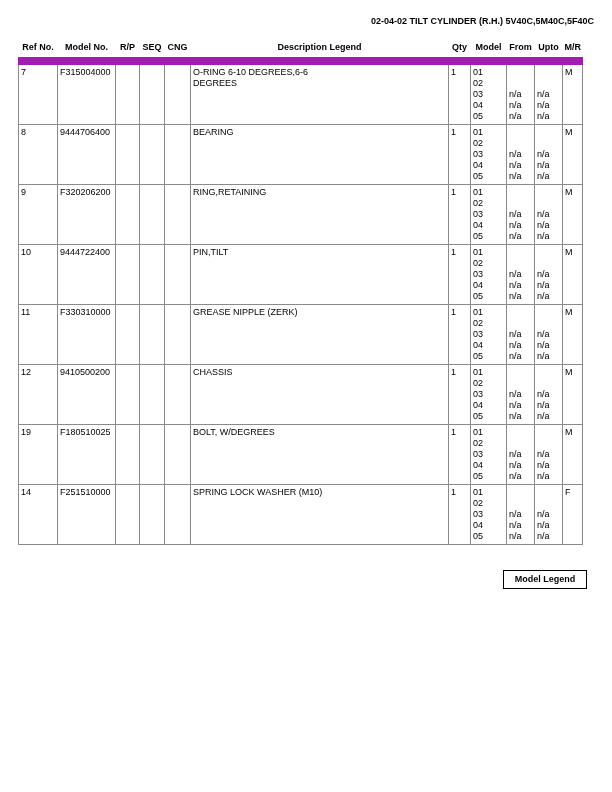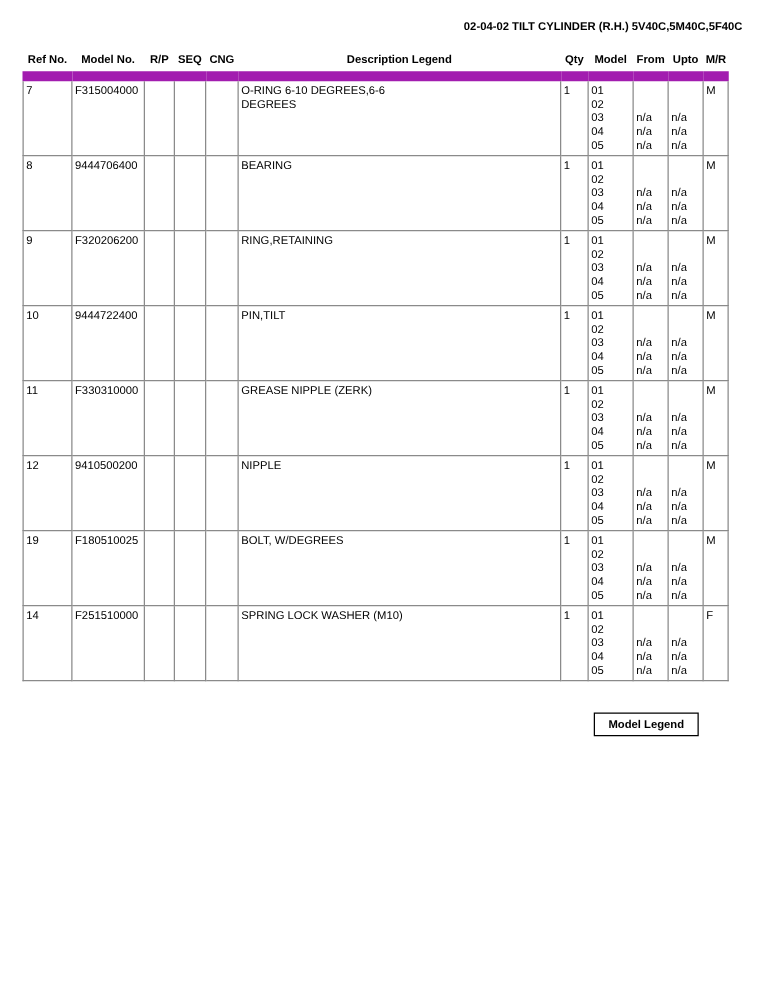--- a/index.html
+++ b/index.html
@@ -41,21 +41,21 @@
     border: 1px solid #8a8a8a;
     vertical-align: top;
     padding: 2px 2px;
     font-size: 9px;
     line-height: 11px;
   }
   td.desc { white-space: pre-line; }
   .line { height: 11px; line-height: 11px; overflow: hidden; }
   .legend {
     position: absolute;
-    left: 475px; top: 570px;
+    left: 503px; top: 570px;
     width: 84px;
     border: 1px solid #000;
     background: #fff;
   }
   .legend-title {
     font-size: 9px; font-weight: bold;
     text-align: center;
     padding: 3px 2px 4px 2px;
   }
   .legend-items { padding: 0 4px 4px 6px; }
@@ -254,21 +254,21 @@
             <div class="line">n/a</div>
           </td>
           <td>M</td>
         </tr>
         <tr>
           <td>12</td>
           <td>9410500200</td>
           <td></td>
           <td></td>
           <td></td>
-          <td class="desc">NIPPLE</td>
+          <td class="desc">CHASSIS</td>
           <td>1</td>
           <td>
             <div class="line">01</div>
             <div class="line">02</div>
             <div class="line">03</div>
             <div class="line">04</div>
             <div class="line">05</div>
           </td>
           <td>
             <div class="line"></div>

